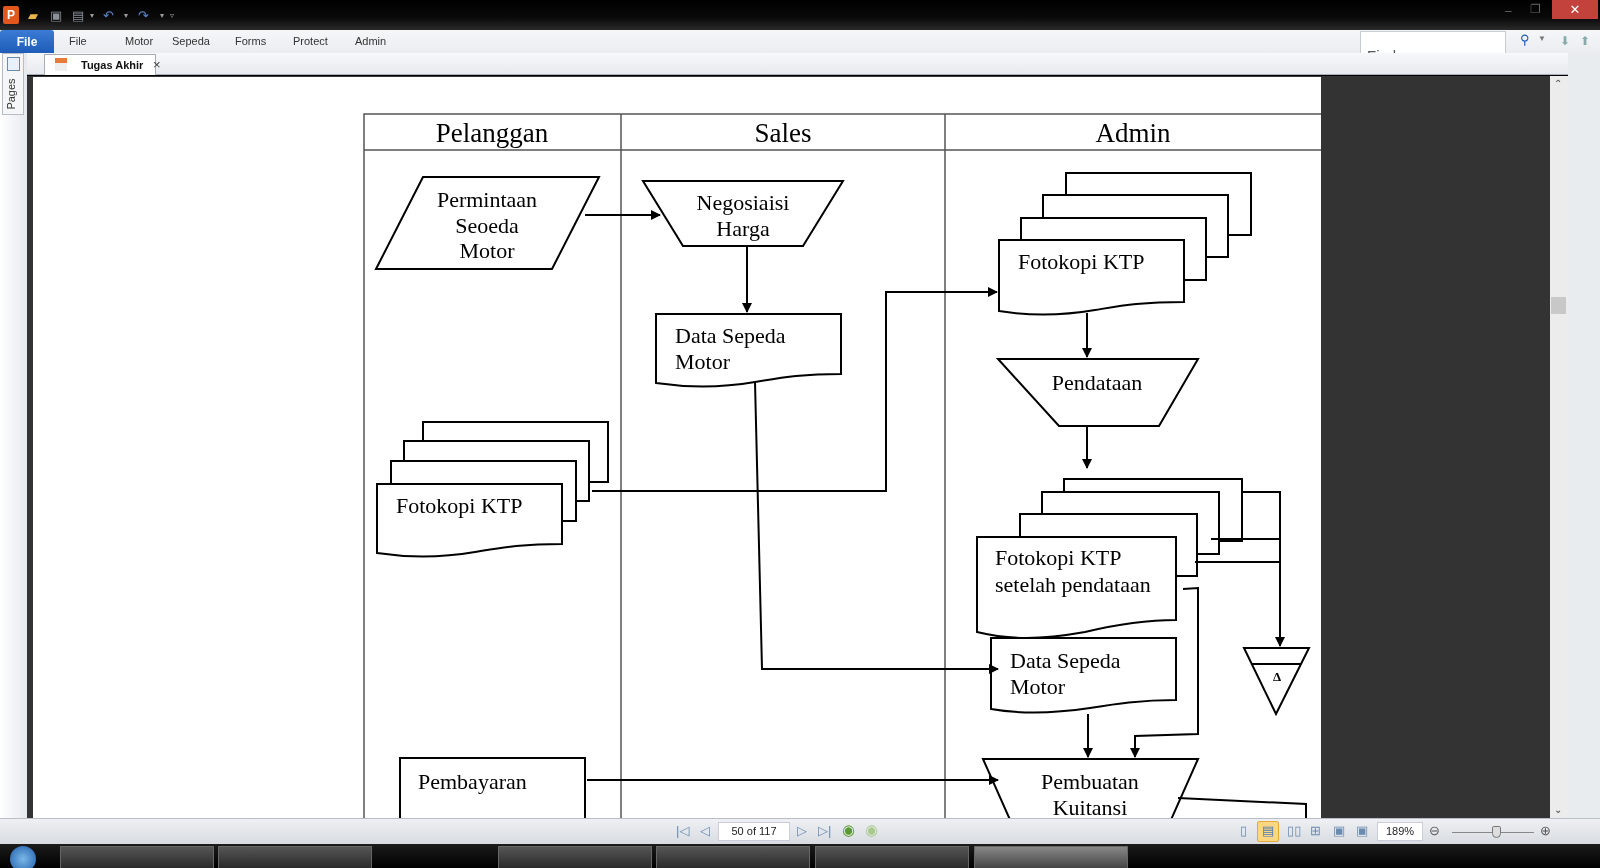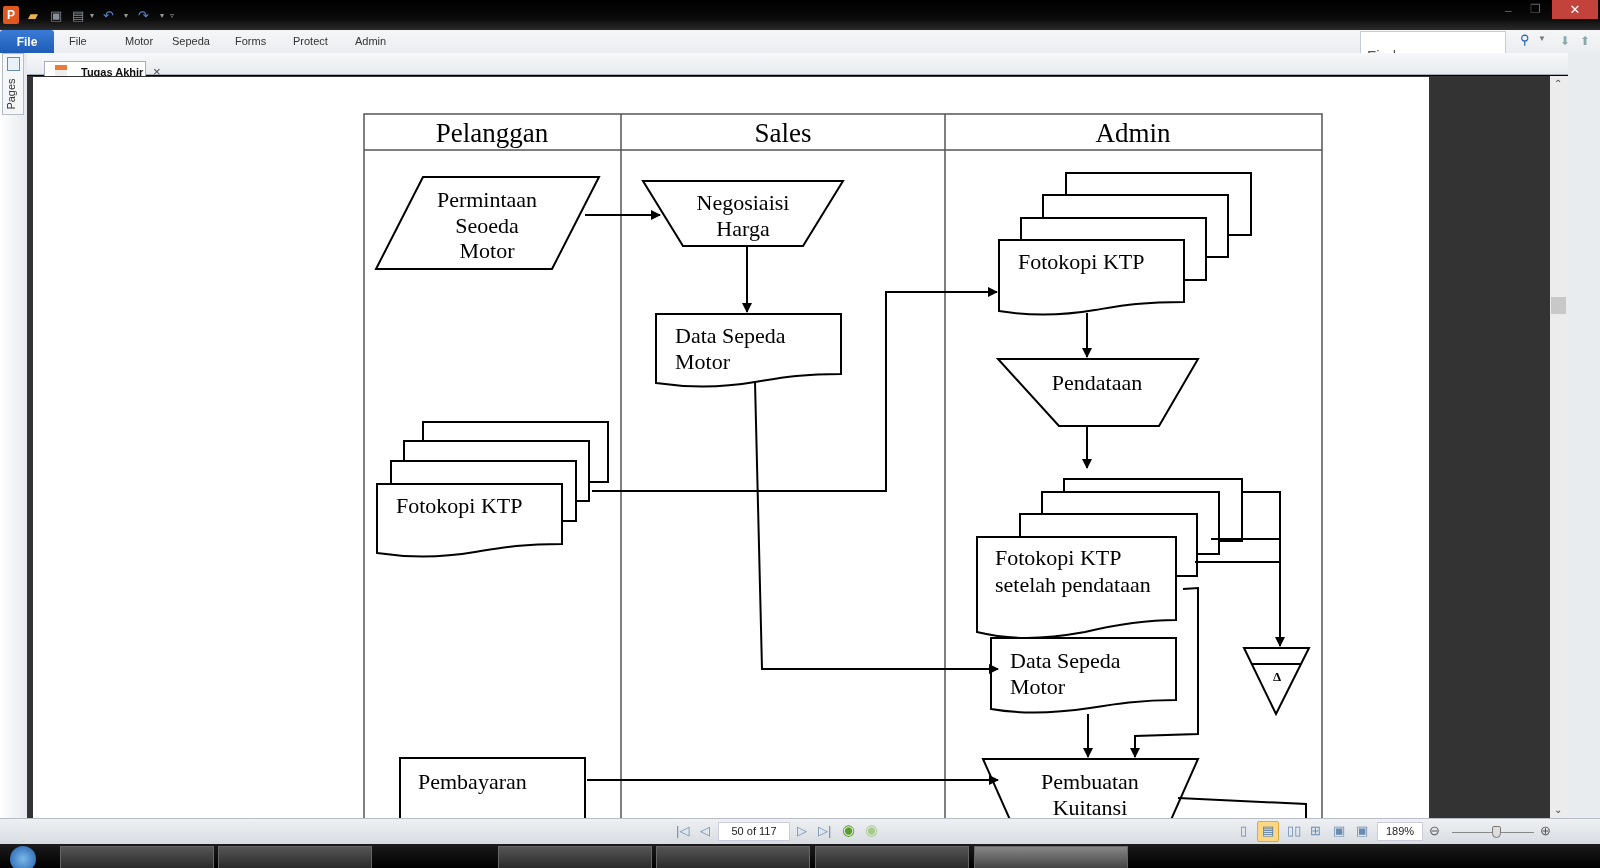--- a/index.html
+++ b/index.html
@@ -13,31 +13,31 @@
 #ribbon{position:absolute;left:0;top:30px;width:1600px;height:40px;background:linear-gradient(#f5f6f8,#e3e6ea);}
 #file-tab{position:absolute;left:0;top:0;width:54px;height:23px;background:linear-gradient(#3a7bd5,#1e5cb8);color:#fff;font-size:12px;font-weight:bold;display:flex;align-items:center;justify-content:center;border-radius:3px 3px 0 0}
 .menu-tab{position:absolute;top:5px;font-size:11px;color:#333}
 #find-box{position:absolute;left:1360px;top:1px;width:146px;height:21px;background:#fff;border:1px solid #c7ccd3;font-size:15px;color:#555;padding:15px 6px}
 #find-icon{position:absolute;left:1520px;top:2px;color:#1a5fb4;font-size:13px}
 #find-drop{position:absolute;left:1538px;top:4px;color:#777;font-size:8px}
 #ribbon-collapse{position:absolute;left:1378px;top:4px;font-size:10px;color:#555}
 #nav-down{position:absolute;left:1560px;top:4px;color:#8aa;font-size:12px}
 #nav-up{position:absolute;left:1580px;top:4px;color:#8aa;font-size:12px}
 #tabbar{position:absolute;left:0;top:53px;width:1600px;height:22px;background:linear-gradient(#f7f8fa,#e7eaee);border-bottom:1px solid #a9b0b8}
-#doc-tab{position:absolute;left:44px;top:8px;width:102px;height:21px;background:#fff;border:1px solid #aab;border-bottom:none;font-size:11px;font-weight:bold;color:#111}
+#doc-tab{position:absolute;left:44px;top:1px;width:112px;height:21px;background:#fff;border:1px solid #aab;border-bottom:none;font-size:11px;font-weight:bold;color:#111}
 #doc-tab .ico{position:absolute;left:10px;top:3px;width:12px;height:13px;background:linear-gradient(#e77b3a 35%,#eee 35%)}
 #doc-tab .lbl{position:absolute;left:36px;top:4px}
 #doc-tab .x{position:absolute;left:108px;top:2px;font-size:13px;font-weight:normal;color:#444}
 #tab-menu{position:absolute;left:1580px;top:5px;font-size:9px;color:#666}
 #side-panel{position:absolute;left:0;top:53px;width:27px;height:765px;background:linear-gradient(90deg,#fff,#e6e9ee)}
 #pages-tab{position:absolute;left:2px;top:0;width:22px;height:62px;border:1px solid #b5bcc6;background:#f4f6f8}
 #pages-tab .ico{position:absolute;left:4px;top:3px;width:13px;height:14px;border:1px solid #6a8bb0;background:#e8f0fa}
 #pages-tab .lbl{position:absolute;left:-8px;top:34px;transform:rotate(-90deg);font-size:11px;color:#333}
 #viewer{position:absolute;left:27px;top:76px;width:1523px;height:742px;background:#333}
-#page{position:absolute;left:33px;top:77px;width:1396px;height:741px;background:#fff;overflow:hidden}
+#page{position:absolute;left:33px;top:77px;width:1288px;height:741px;background:#fff;overflow:hidden}
 #vscroll{position:absolute;left:1550px;top:76px;width:18px;height:742px;background:#ececec}
 #vscroll .up{position:absolute;left:4px;top:2px;font-size:10px;color:#444}
 #vscroll .thumb{position:absolute;left:1px;top:221px;width:15px;height:17px;background:#c8c8c8}
 #vscroll .down{position:absolute;left:4px;top:728px;font-size:10px;color:#444}
 #rightedge{position:absolute;left:1568px;top:53px;width:32px;height:765px;background:#e9ecef}
 #statusbar{position:absolute;left:0;top:818px;width:1600px;height:26px;background:linear-gradient(#eef0f3,#d8dce1);border-top:1px solid #b8bec6}
 .sb{position:absolute;top:4px;font-size:13px;color:#6a8ab0}
 #page-field{position:absolute;left:718px;top:3px;width:72px;height:19px;background:#fff;border:1px solid #ccd;font-size:11px;color:#222;text-align:center;line-height:17px}
 #zoom-field{position:absolute;left:1377px;top:3px;width:46px;height:19px;background:#fff;border:1px solid #ccd;font-size:11px;color:#222;text-align:center;line-height:17px}
 .green{color:#5a9b2a;font-size:15px;top:2px}

